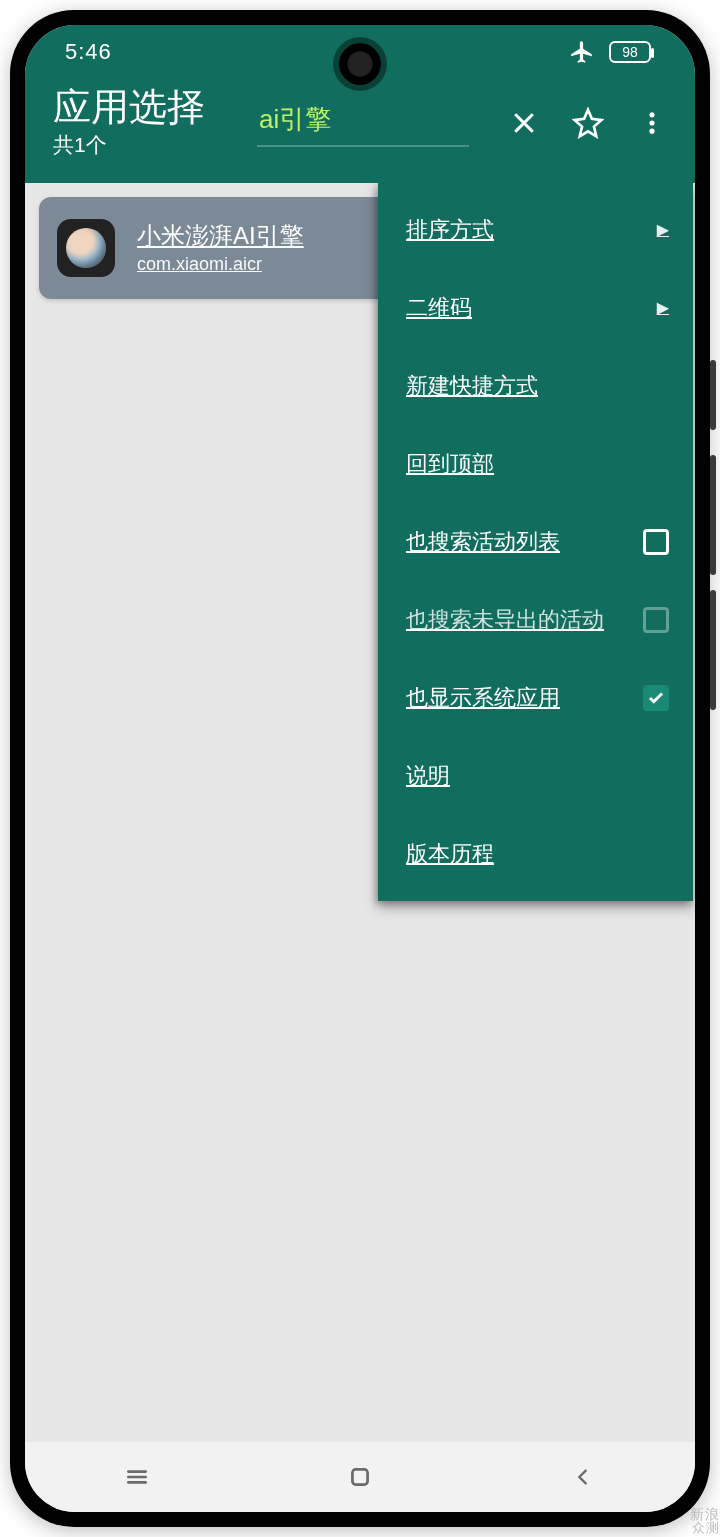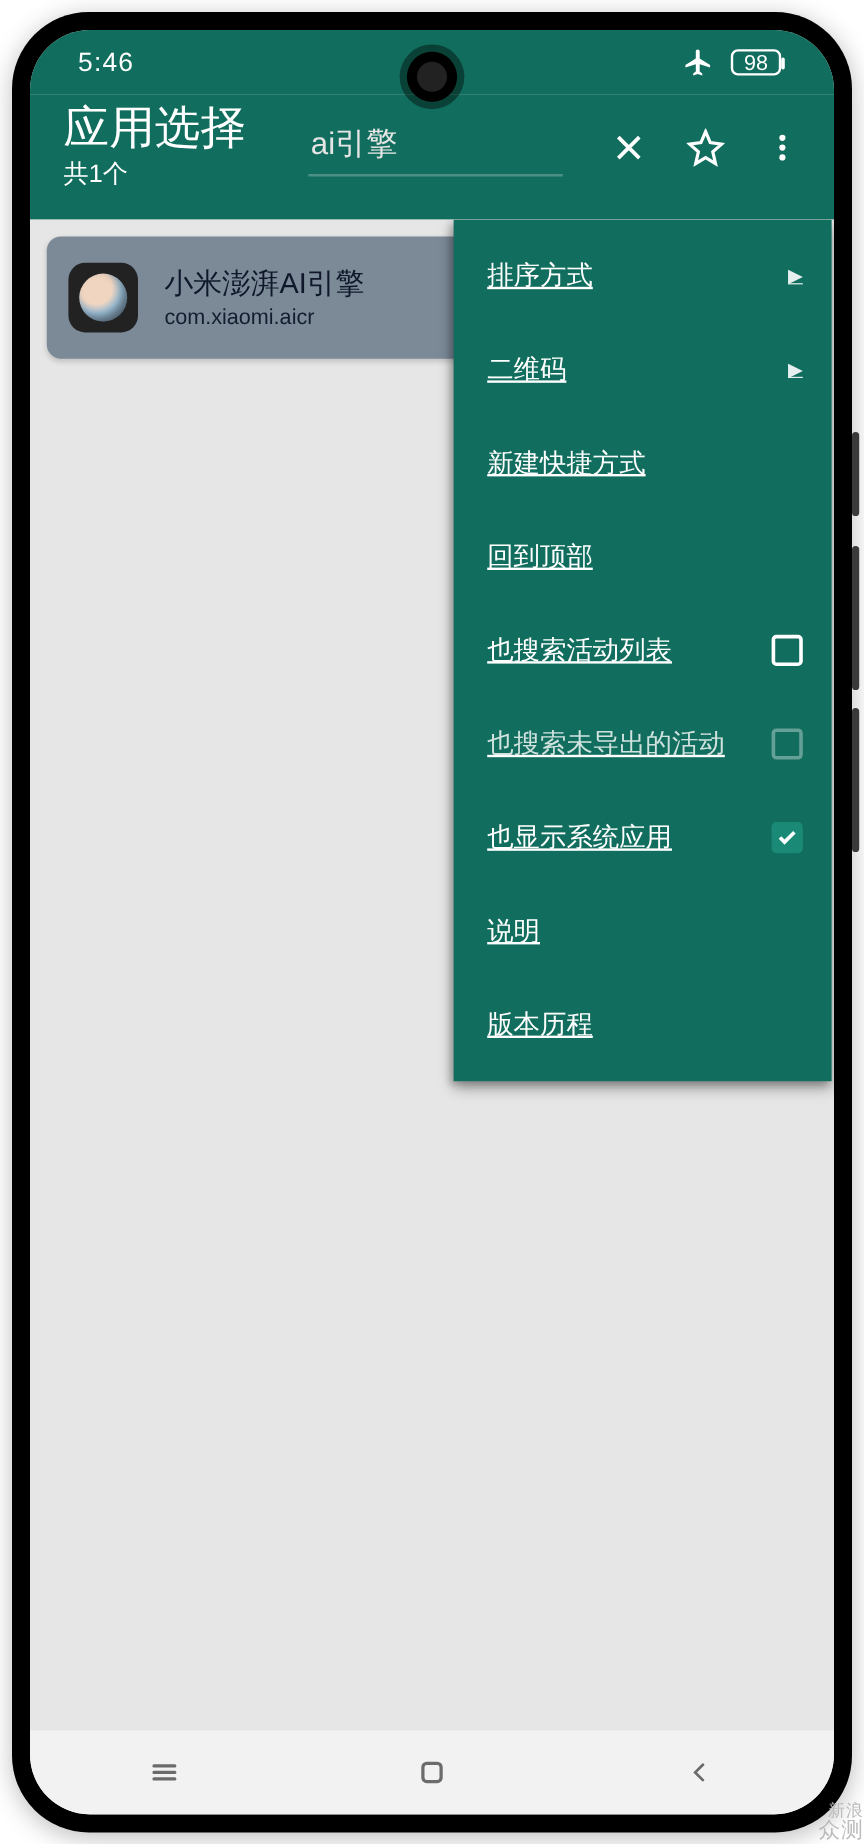--- a/index.html
+++ b/index.html
@@ -76,21 +76,21 @@
     position: relative;
   }
   .status-time { font-weight: 400; letter-spacing: 1px; font-size:22px;}
   .status-right { display: flex; align-items: center; gap: 10px; }
   .battery {
     width: 42px; height: 22px;
     border: 2px solid #fff;
     border-radius: 6px;
     position: relative;
     display:flex; align-items:center; justify-content:center;
-    font-size:18px; color:#fff;
+    font-size:14px; color:#fff;
   }
   .battery::after{
     content:""; position:absolute; right:-5px; top:5px;
     width:3px; height:10px; background:#fff; border-radius:2px;
   }
 
   
   .appbar {
     background: #116d5d;
     color: #fff;
@@ -102,21 +102,21 @@
   }
   .appbar-titles { flex: 0 0 auto; margin-right: 36px; }
   .title { font-size: 38px; line-height: 1.1; }
   .subtitle { font-size: 21px; margin-top: 2px; }
   .search-wrap { flex: 1; display:flex; align-items:center; }
   .search-input {
     width: 100%;
     background: transparent;
     border: none;
     border-bottom: 2px solid rgba(255,255,255,.25);
-    color: #e5e5e5;
+    color: #bef264;
     font-size: 26px;
     padding: 6px 2px 10px 2px;
     outline: none;
   }
   .search-input::placeholder{ color:rgba(255,255,255,.7);}
   .appbar-icons { display: flex; gap: 30px; align-items: center; margin-left: 22px; padding-right:8px;}
   .ic { width: 34px; height: 34px; color:#fff; display:flex; align-items:center; justify-content:center; cursor:pointer;}
 
   
   .content {
@@ -144,21 +144,21 @@
     overflow: hidden;
     flex: 0 0 auto;
   }
   .app-icon::before{
     content:"";
     position:absolute; left:9px; top:9px; right:9px; bottom:9px;
     border-radius:50%;
     background: radial-gradient(circle at 35% 30%, #f0d5c0 0 35%, #9dbfd6 55%, #4b5e74 100%);
     box-shadow: inset -4px -4px 8px rgba(0,0,0,.3);
   }
-  .app-text { color:#0f172a; }
+  .app-text { color:#ffffff;text-decoration:underline; }
   .app-name { font-size: 24px; font-weight:500; }
   .app-pkg { font-size: 18px; opacity:.95; margin-top:2px;}
 
   
   .menu {
     position: absolute;
     top: 0;
     right: 2px;
     width: 315px;
     background: #116d5d;
@@ -205,21 +205,21 @@
   .wm {
     position:absolute;
     right: 0px;
     bottom: 2px;
     color: rgba(180,180,180,.9);
     font-size: 14px;
     text-align: right;
     line-height: 1.05;
     letter-spacing:1px;
   }
-  .wm .big{ font-size:18px; font-weight:300;}
+  .wm .big{ font-size:13px; font-weight:300;}
 </style>
 </head>
 <body>
 
 <div class="phone">
   <div class="side-btn sb1"></div>
   <div class="side-btn sb2"></div>
   <div class="side-btn sb3"></div>
   <div class="phone-inner">
     <div class="screen">

